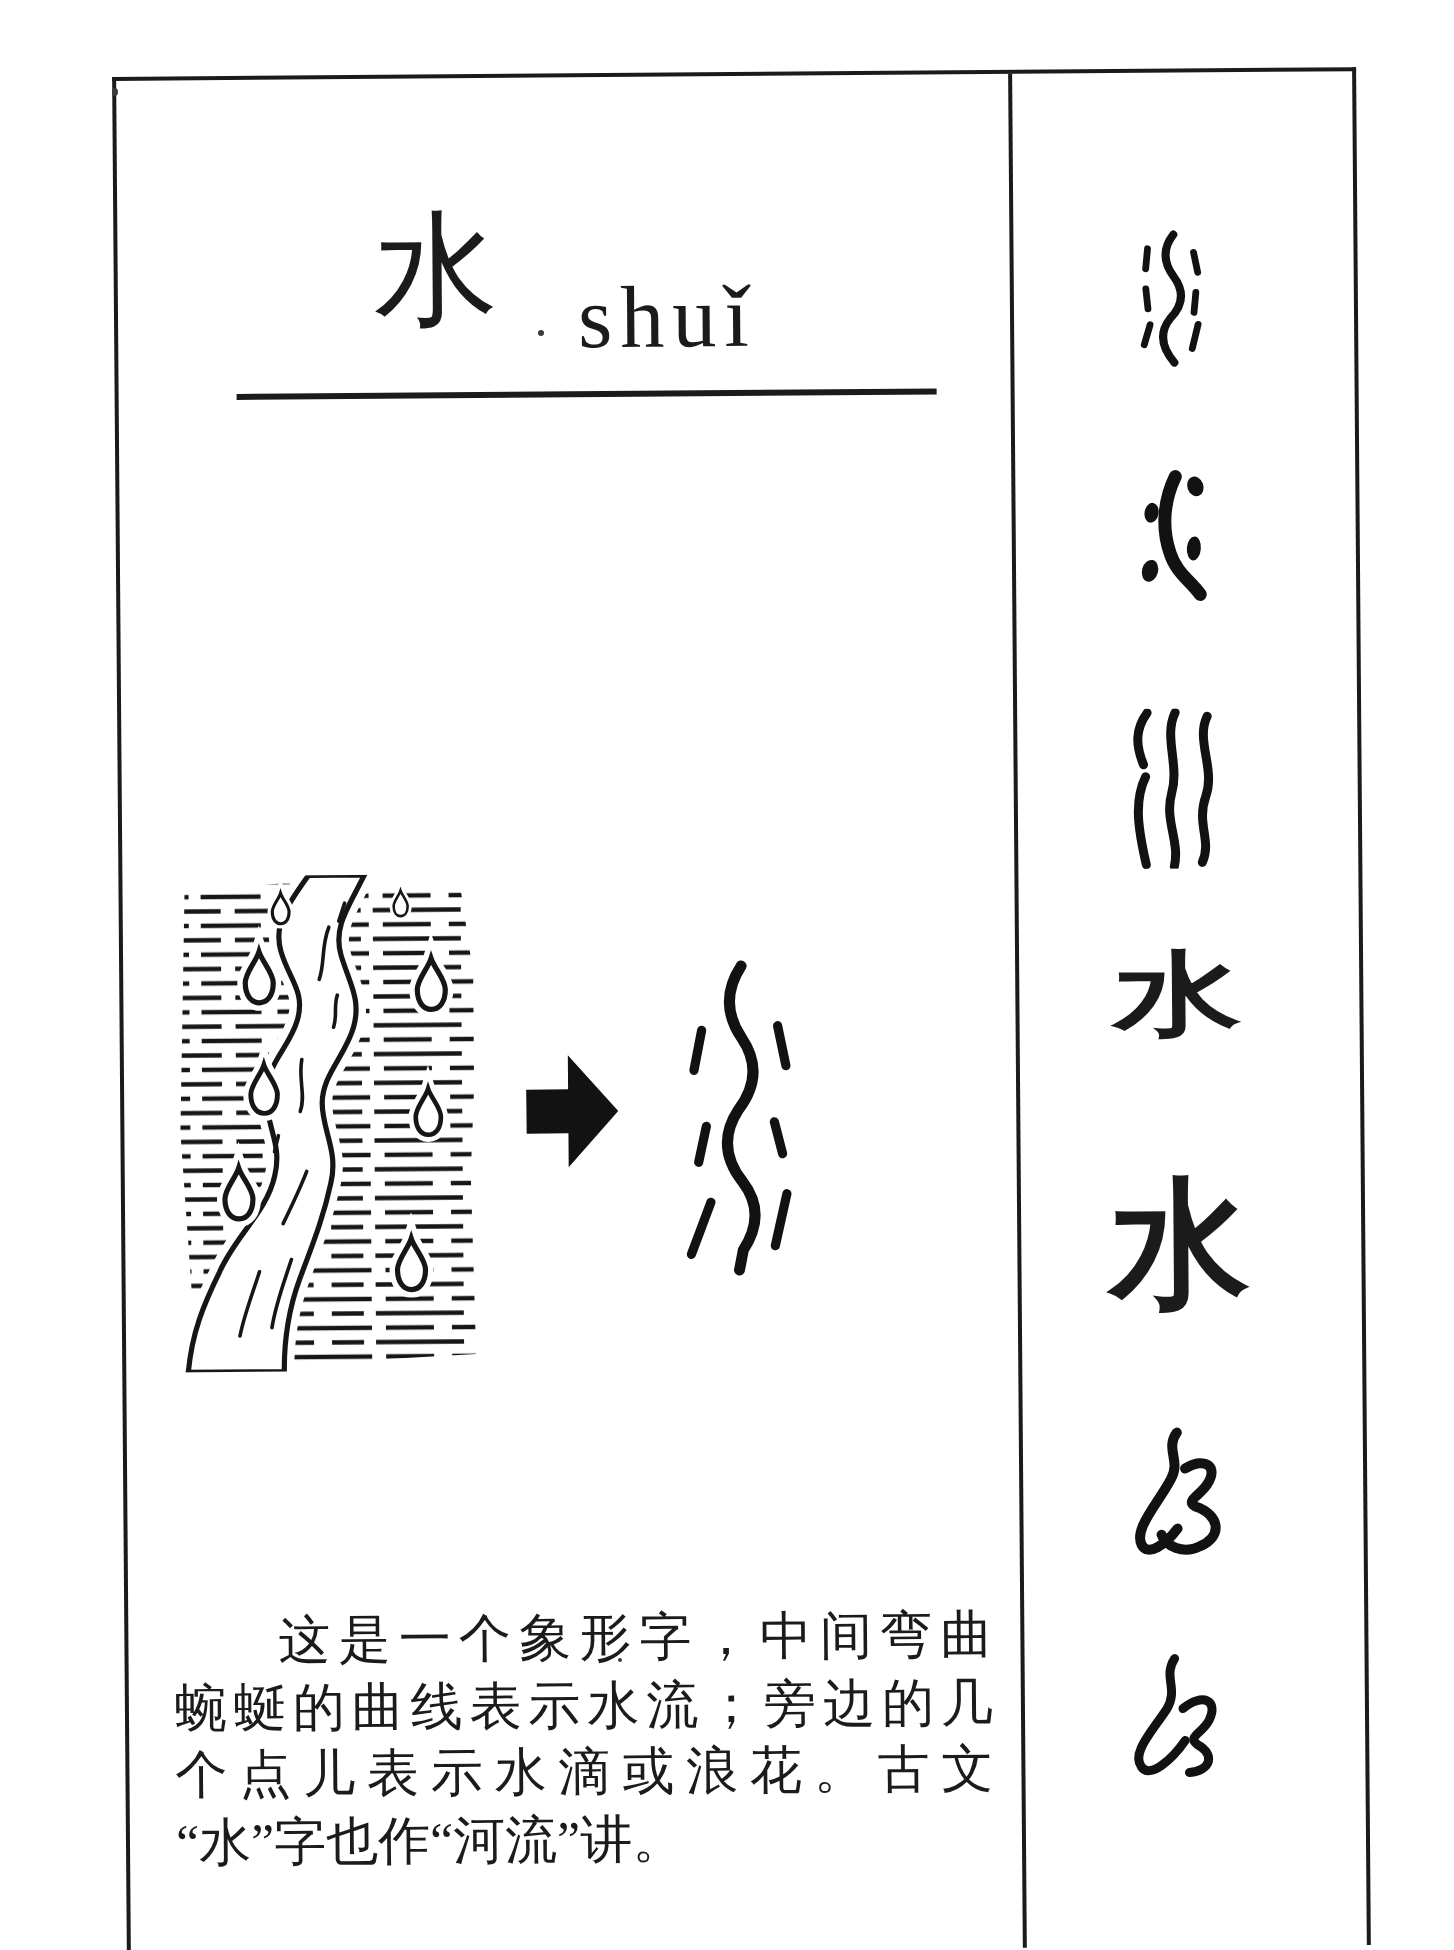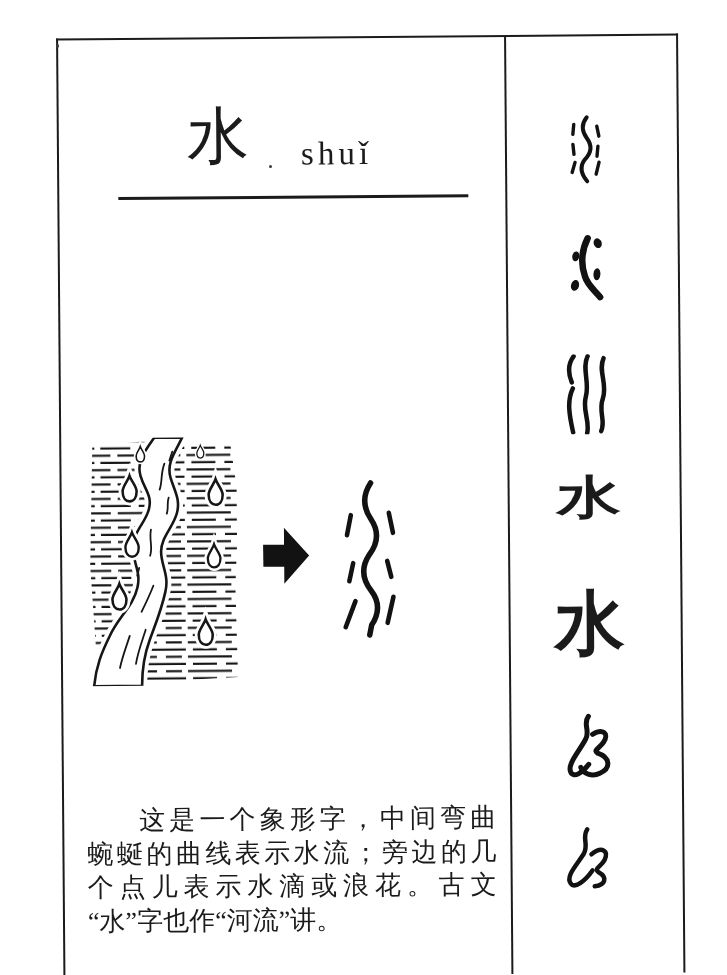--- a/index.html
+++ b/index.html
@@ -18,22 +18,22 @@
   .divider{
     position:absolute;left:446px;top:0;width:2px;height:100%;
     background:#1b1b1b;
   }
   
   .title-char{
     position:absolute;left:128px;top:66px;
     font-size:62px;line-height:1;letter-spacing:0;
   }
   .pinyin{
-    position:absolute;left:242px;top:99px;
-    font-size:33px;line-height:1;letter-spacing:4px;
+    position:absolute;left:230px;top:99px;
+    font-size:44px;line-height:1;letter-spacing:4px;
   }
   .title-underline{
     position:absolute;left:59px;top:157px;width:350px;height:3px;
     background:#1b1b1b;
   }
   .river-illo{position:absolute;left:21px;top:398px;width:162px;height:248px;}
   .evo-arrow{position:absolute;left:201px;top:487px;width:46px;height:60px;}
   .oracle-big{position:absolute;left:279px;top:441px;width:62px;height:160px;}
   .explanation{
     position:absolute;left:23px;top:764px;width:409px;

